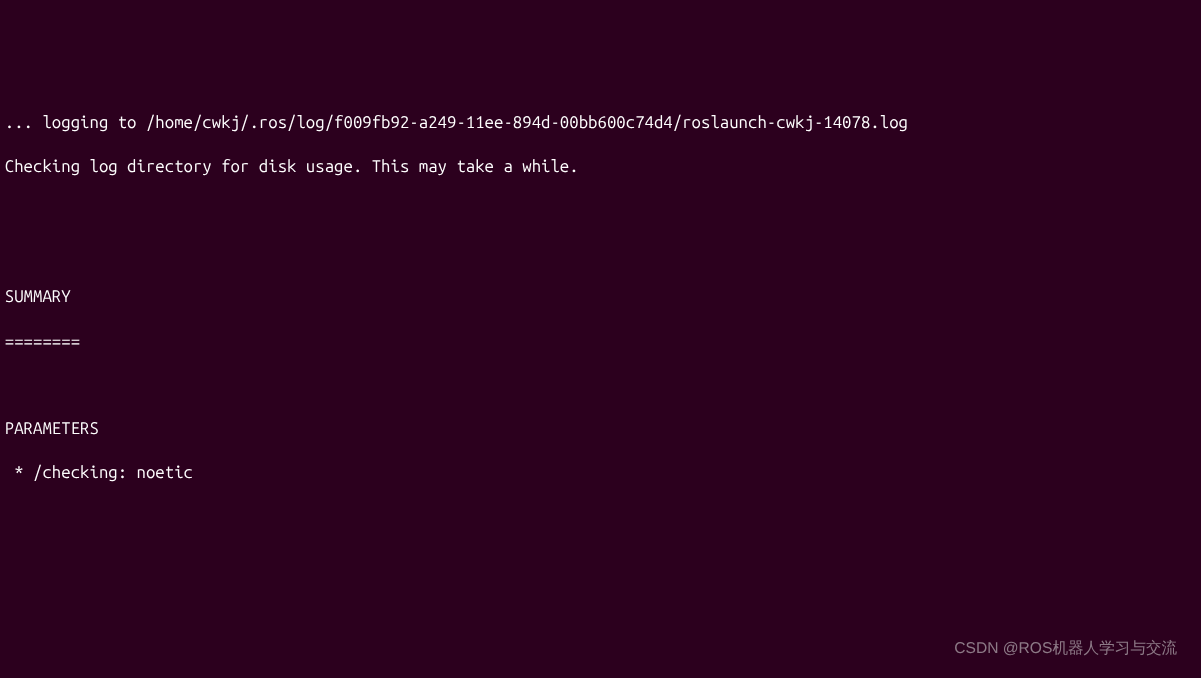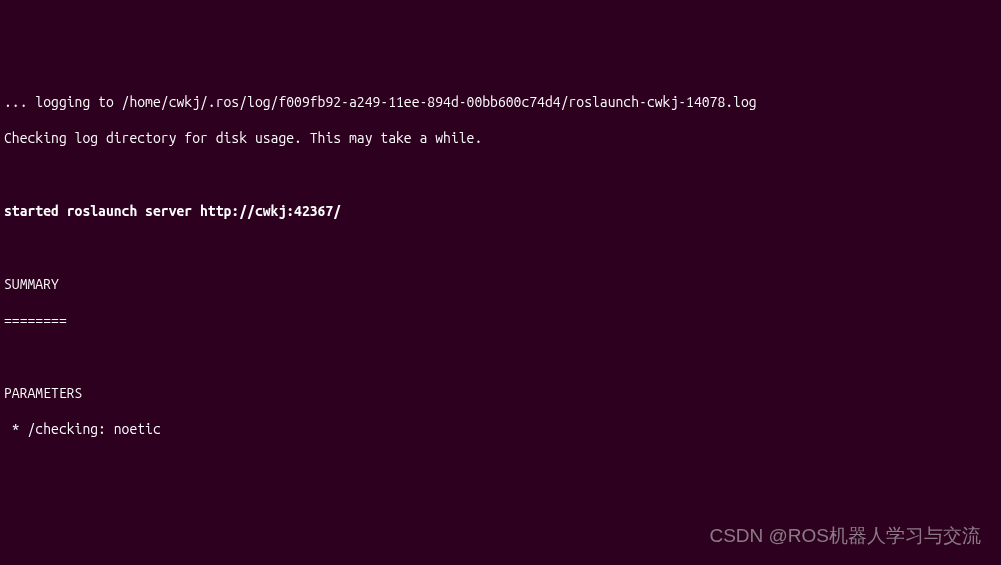--- a/index.html
+++ b/index.html
@@ -26,34 +26,33 @@
     .prompt-path { color: #3465a4; font-weight: bold; }
     .prompt-dollar { color: #ffffff; }
     .bold { font-weight: bold; }
     .line { display: block; }
     .watermark {
       position: absolute;
       right: 20px;
       bottom: 16px;
       color: rgba(220, 220, 220, 0.55);
       font-family: sans-serif;
-      font-size: 19px;
+      font-size: 13px;
       pointer-events: none;
     }
   </style>
 </head>
 <body>
 
 
 
 <div>
 <span class="line">... logging to /home/cwkj/.ros/log/f009fb92-a249-11ee-894d-00bb600c74d4/roslaunch-cwkj-14078.log</span>
 <span class="line">Checking log directory for disk usage. This may take a while.</span>
 <span class="line"> </span>
-<span class="line bold">started roslaunch server http://cwkj:42367/</span>
 <span class="line"> </span>
 <span class="line">SUMMARY</span>
 <span class="line">========</span>
 <span class="line"> </span>
 <span class="line">PARAMETERS</span>
 <span class="line"> * /checking: noetic</span>
 
 
 
 

